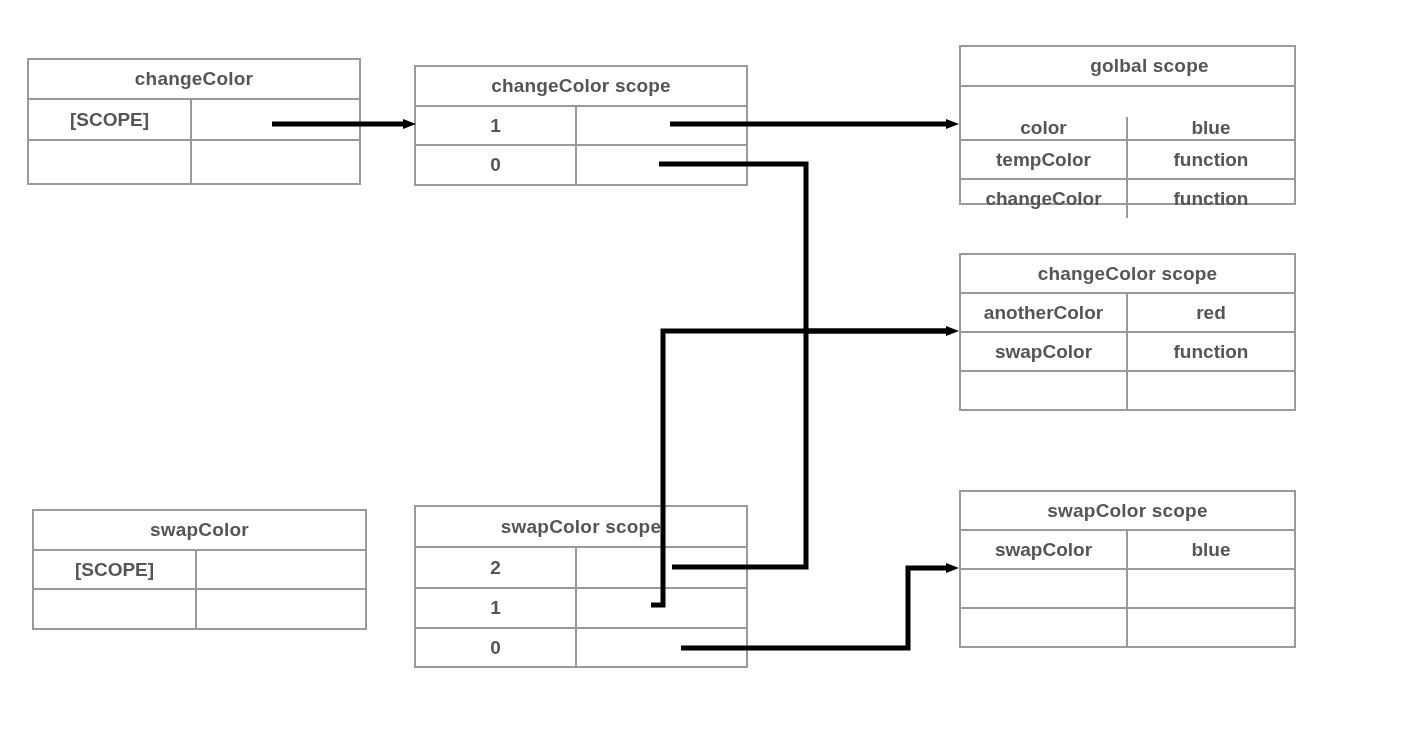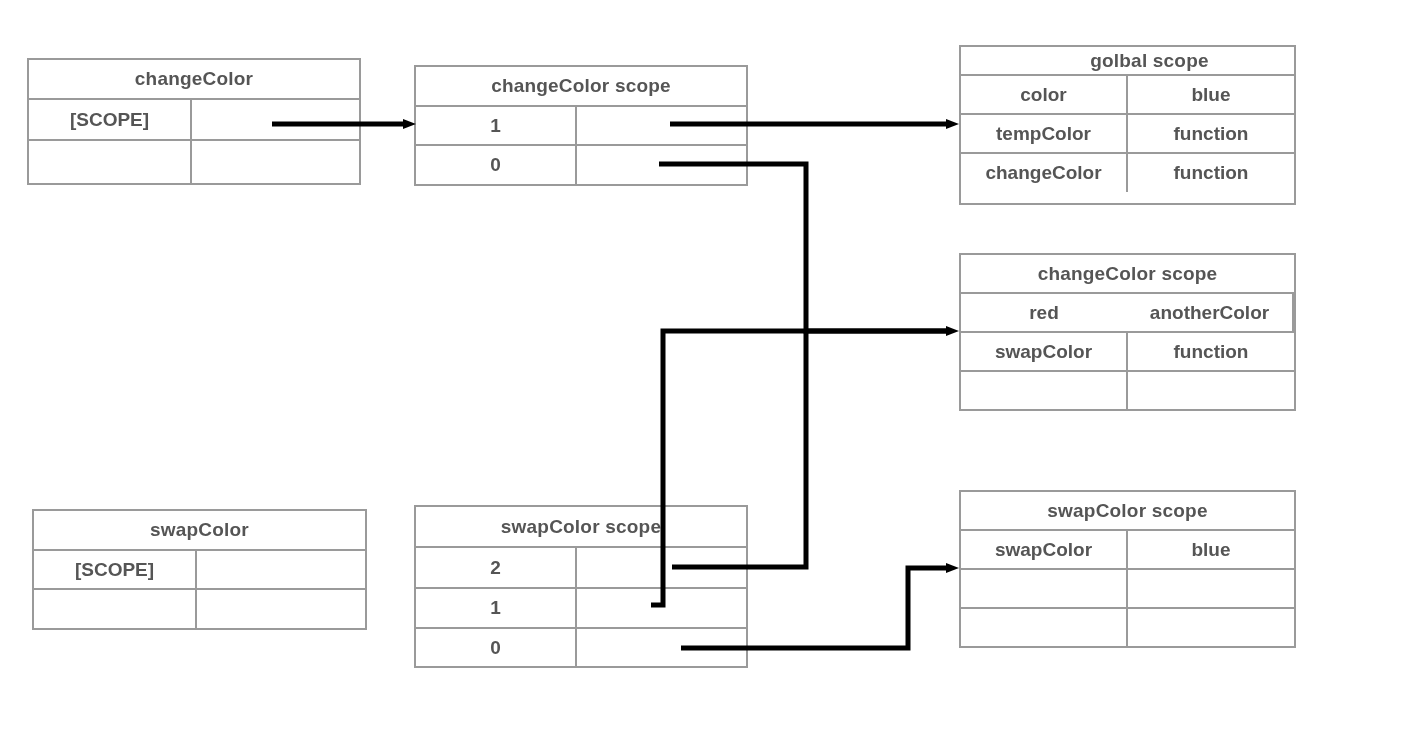--- a/index.html
+++ b/index.html
@@ -75,44 +75,44 @@
       <div class="cell left" style="width:161px;">1</div>
       <div class="cell" style="width:169px;"></div>
     </div>
     <div class="trow last" style="height:38px;">
       <div class="cell left" style="width:161px;">0</div>
       <div class="cell" style="width:169px;"></div>
     </div>
   </div>
 
   <div class="tbl" style="left:959px;top:45px;width:337px;height:160px;">
-    <div class="trow thead" style="height:29px;padding-left:44px;">
+    <div class="trow thead" style="height:40px;padding-left:44px;">
       <div class="cell" style="width:100%;">golbal scope</div>
     </div>
-    <div class="trow" style="height:39px;">
+    <div class="trow" style="height:54px;align-items:flex-end;">
       <div class="cell left" style="width:167px;">color</div>
       <div class="cell" style="width:166px;">blue</div>
     </div>
     <div class="trow" style="height:39px;">
       <div class="cell left" style="width:167px;">tempColor</div>
       <div class="cell" style="width:166px;">function</div>
     </div>
     <div class="trow last" style="height:38px;">
       <div class="cell left" style="width:167px;">changeColor</div>
       <div class="cell" style="width:166px;">function</div>
     </div>
   </div>
 
   <div class="tbl" style="left:959px;top:253px;width:337px;height:158px;">
     <div class="trow thead" style="height:39px;">
       <div class="cell" style="width:100%;">changeColor scope</div>
     </div>
     <div class="trow" style="height:39px;">
+      <div class="cell left" style="width:167px;">anotherColor</div>
       <div class="cell" style="width:166px;">red</div>
-      <div class="cell left" style="width:167px;">anotherColor</div>
     </div>
     <div class="trow" style="height:39px;">
       <div class="cell left" style="width:167px;">swapColor</div>
       <div class="cell" style="width:166px;">function</div>
     </div>
     <div class="trow last" style="height:37px;">
       <div class="cell left" style="width:167px;"></div>
       <div class="cell" style="width:166px;"></div>
     </div>
   </div>

